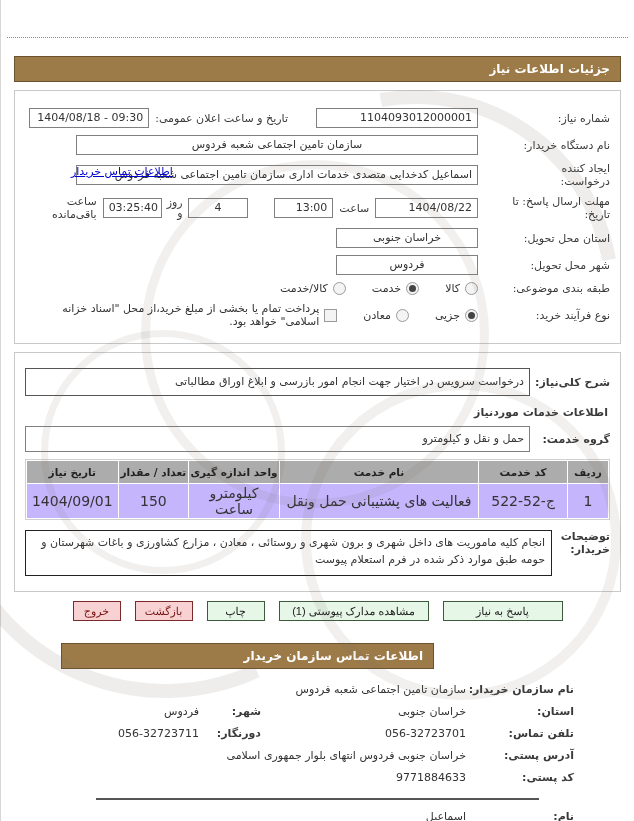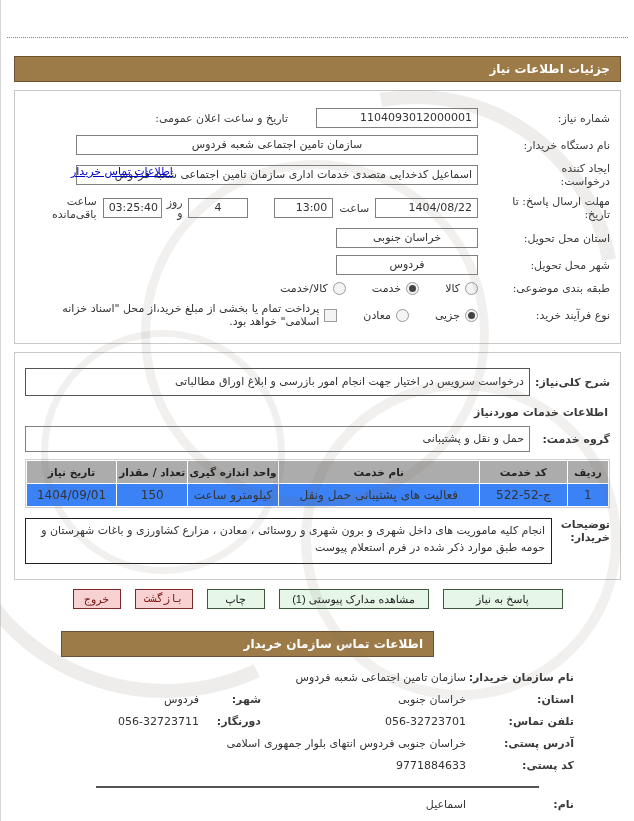--- a/index.html
+++ b/index.html
@@ -37,21 +37,21 @@
   .radio{width:11px;height:11px;border:1px solid #9a9a9a;border-radius:50%;
     background:#f4f4f4;display:inline-block;position:relative;flex:0 0 11px;}
   .radio.sel::after{content:"";position:absolute;inset:2px;border-radius:50%;background:#444;}
   .check{width:11px;height:11px;border:1px solid #9a9a9a;background:#f4f4f4;
     display:inline-block;flex:0 0 11px;}
   .opt{display:flex;align-items:center;gap:5px;margin-left:26px;}
   .heading{font-weight:bold;color:#3a3a3a;margin:10px 2px 4px 0;}
   table.svc{width:100%;border-collapse:separate;border-spacing:1px;margin-top:6px;
     border:1px solid #d0d0d0;}
   table.svc th{background:#acacac;color:#222;font-weight:bold;height:20px;font-size:10.5px;}
-  table.svc td{background:#3b82f6;text-align:center;height:20px;font-size:12px;}
+  table.svc td{background:#c4b5fd;text-align:center;height:20px;font-size:14px;}
   .notesbox{border:1px solid #222;background:#fff;padding:3px 6px;min-height:38px;
     line-height:17px;flex:1;}
   .btnrow{display:flex;flex-direction:row;justify-content:center;gap:14px;margin-top:9px;}
   .btn{height:20px;line-height:18px;padding:0 4px;border:1px solid #4a4a4a;
     font-size:11px;cursor:pointer;white-space:nowrap;}
   .btn.green{background:#e7f7e7;border-color:#3d5a3d;color:#222;}
   .btn.red{background:#f8d2d2;border-color:#7a2a2a;color:#7a1414;}
   .contact{margin:14px 60px 0 60px;}
   .crow{display:flex;align-items:center;margin:9px 0;}
   .crow .clbl{width:108px;flex:0 0 108px;font-weight:bold;color:#3a3a3a;}
@@ -82,20 +82,21 @@
   <div class="bar bar1">
     <span>جزئیات اطلاعات نیاز</span>
   </div>
 
   <div class="panel" style="padding-top:10px;">
 
     <div class="row">
       <div class="lbl">شماره نیاز:</div>
       <div class="box num" style="width:150px;">1104093012000001</div>
       <div class="lbl2" style="margin-right:28px;">تاریخ و ساعت اعلان عمومی:</div>
+      <div class="box num" style="width:108px;">1404/08/18 - 09:30</div>
     </div>
 
     <div class="row">
       <div class="lbl">نام دستگاه خریدار:</div>
       <div class="box ctr" style="width:390px;">سازمان تامین اجتماعی شعبه فردوس</div>
     </div>
 
     <div class="row">
       <div class="lbl two-line">
         <span>ایجاد کننده</span><br>
@@ -169,21 +170,21 @@
 
     <div class="row">
       <div class="blbl" style="width:80px;flex:0 0 80px;">شرح کلی‌نیاز:</div>
       <div class="box" style="flex:1;height:26px;line-height:26px;border-color:#555;">درخواست سرویس در  اختیار جهت انجام امور  بازرسی و ابلاغ اوراق  مطالباتی</div>
     </div>
 
     <div class="heading">اطلاعات خدمات موردنیاز</div>
 
     <div class="row">
       <div class="blbl" style="width:80px;flex:0 0 80px;">گروه خدمت:</div>
-      <div class="box" style="flex:1;height:24px;line-height:24px;">حمل و نقل و  پشتیبانی</div>
+      <div class="box" style="flex:1;height:24px;line-height:24px;">حمل و نقل و  کیلومترو</div>
     </div>
 
     <table class="svc">
       <thead>
         <tr>
           <th style="width:40px;">ردیف</th>
           <th style="width:90px;">کد خدمت</th>
           <th style="width:225px;">نام خدمت</th>
           <th style="width:95px;">واحد اندازه گیری</th>
           <th style="width:75px;">تعداد / مقدار</th>
@@ -208,21 +209,21 @@
         <span>خریدار:</span>
       </div>
       <div class="notesbox">انجام کلیه ماموریت های داخل شهری و برون شهری و روستائی ، معادن ، مزارع کشاورزی و باغات شهرستان و حومه طبق موارد ذکر شده در فرم استعلام پیوست</div>
     </div>
   </div>
 
   <div class="btnrow">
     <button class="btn green" style="min-width:120px;">پاسخ به نیاز</button>
     <button class="btn green" style="min-width:150px;">مشاهده مدارک پیوستی (1)</button>
     <button class="btn green" style="min-width:58px;">چاپ</button>
-    <button class="btn red" style="min-width:58px;font-family:Liberation Mono, monospace;">بازگشت</button>
+    <button class="btn red" style="min-width:58px;">بازگشت</button>
     <button class="btn red" style="min-width:48px;">خروج</button>
   </div>
 
   <div class="bar bar2" style="margin:22px 200px 0 60px;">
     <span>اطلاعات تماس سازمان خریدار</span>
   </div>
 
   <div class="contact">
     <div class="crow">
       <div class="clbl">نام سازمان خریدار:</div>

